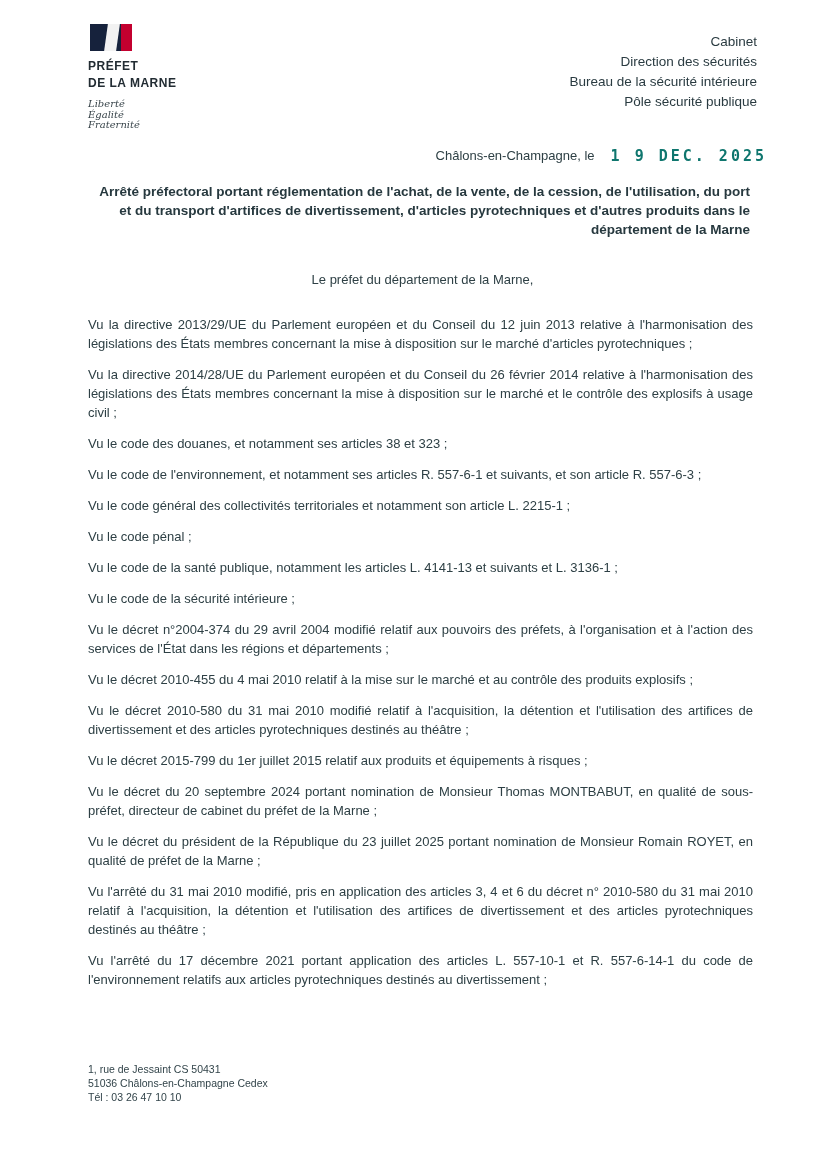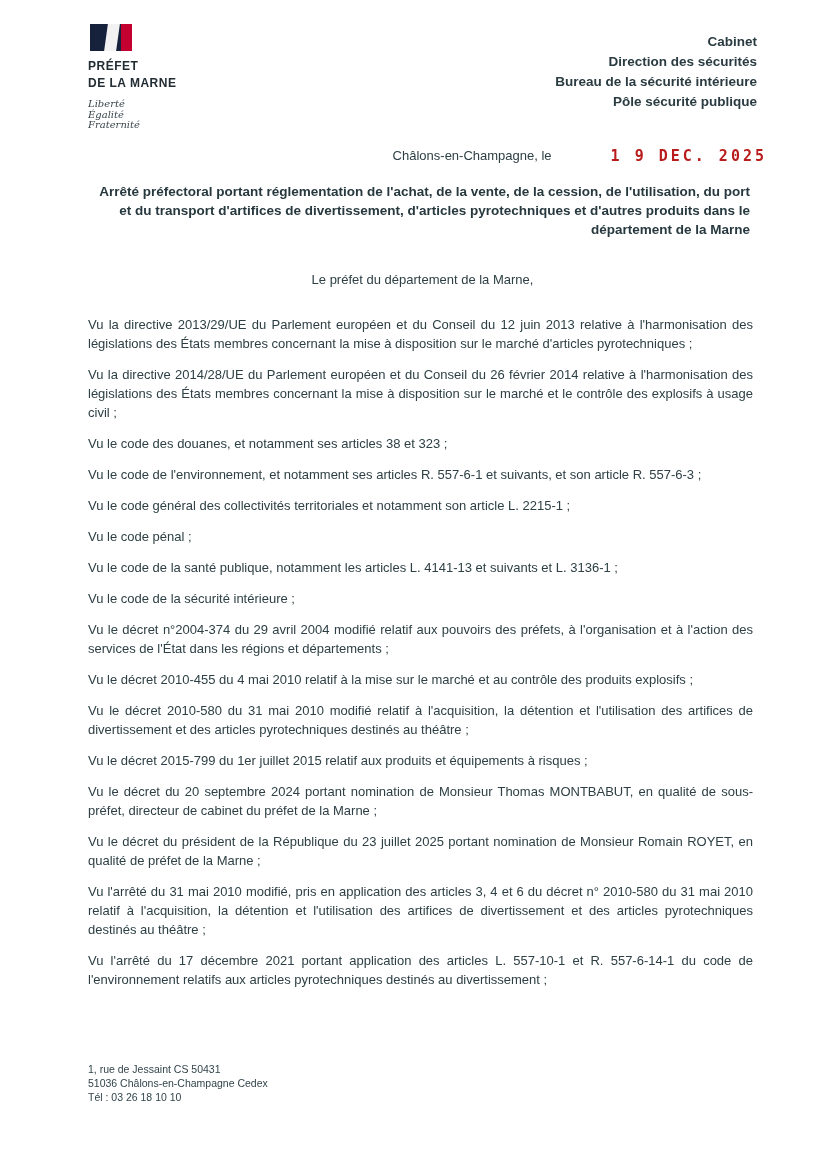--- a/index.html
+++ b/index.html
@@ -50,45 +50,44 @@
   .motto{
     margin-top:7px;
     font-family:"DejaVu Serif", serif;
     font-style:italic;
     font-size:10px;
     color:#3a464c;
     line-height:10.5px;
   }
   .header-right{
     text-align:right;
-    font-weight:bold;
+    font-weight:normal;
     font-size:13.5px;
     line-height:20px;
     color:#2a3b41;
     padding-top:8px;
   }
   
   .date-row{
     margin-top:16px;
     margin-right:-10px;
     display:flex;
     justify-content:flex-end;
     align-items:center;
-    gap:27px;
+    gap:16px;
     font-size:13px;
     color:#2e4045;
   }
   .stamp{
     font-family:"DejaVu Sans Mono", monospace;
     font-weight:bold;
     font-size:15px;
     letter-spacing:3px;
-    color:#b91c1c;
+    color:#0f766e;
     white-space:nowrap;
-    margin-left:32px;
   }
   
   .title{
     margin:17px auto 0 auto;
     width:655px;
     text-align:right;
     font-weight:bold;
     font-size:13.5px;
     line-height:19px;
     color:#27393f;
@@ -175,16 +174,16 @@
     <p class="para">Vu le décret 2015-799 du 1er juillet 2015 relatif aux produits et équipements à risques ;</p>
     <p class="para">Vu le décret du 20 septembre 2024 portant nomination de Monsieur Thomas MONTBABUT, en qualité de sous-préfet, directeur de cabinet du préfet de la Marne ;</p>
     <p class="para">Vu le décret du président de la République du 23 juillet 2025 portant nomination de Monsieur Romain ROYET, en qualité de préfet de la Marne ;</p>
     <p class="para">Vu l'arrêté du 31 mai 2010 modifié, pris en application des articles 3, 4 et 6 du décret n° 2010-580 du 31 mai 2010 relatif à l'acquisition, la détention et l'utilisation des artifices de divertissement et des articles pyrotechniques destinés au théâtre ;</p>
     <p class="para">Vu l'arrêté du 17 décembre 2021 portant application des articles L. 557-10-1 et R. 557-6-14-1 du code de l'environnement relatifs aux articles pyrotechniques destinés au divertissement ;</p>
   </div>
 
   <div class="footer">
     <div>1, rue de Jessaint CS 50431</div>
     <div>51036 Châlons-en-Champagne Cedex</div>
-    <div>Tél : 03 26 18 10 10</div>
+    <div>Tél : 03 26 47 10 10</div>
   </div>
 
 </div>
 
 </body></html>

